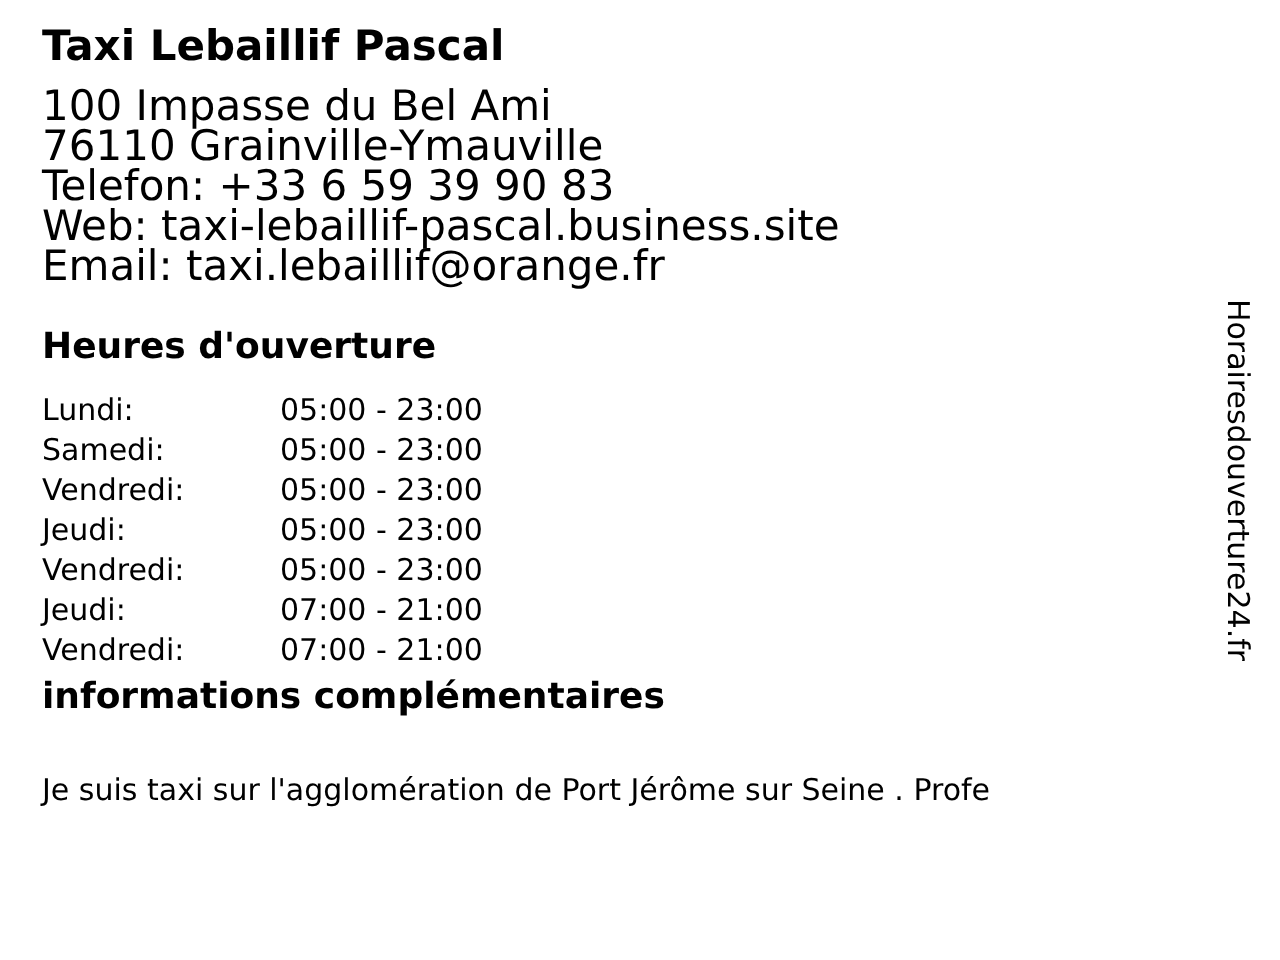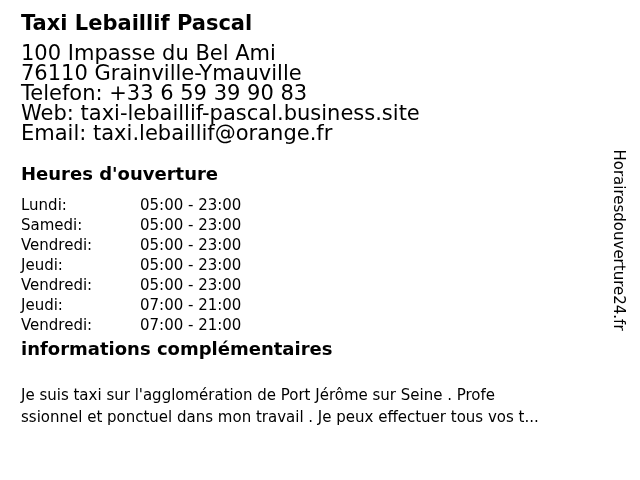--- a/index.html
+++ b/index.html
@@ -115,18 +115,17 @@
     <div class="hours-row">
       <span class="hours-day">Vendredi:</span>
       <span class="hours-time">07:00 - 21:00</span>
     </div>
   </div>
 
   <h2 class="section-title info-title">informations complémentaires</h2>
 
   <div class="description">
     <div>Je suis taxi sur l'agglomération de Port Jérôme sur Seine . Profe</div>
-    <div>ssionnel et ponctuel dans mon travail . Je peux effectuer tous vos t...</div>
   </div>
 
   <div class="watermark">Horairesdouverture24.fr</div>
 
 </div>
 
 </body></html>

